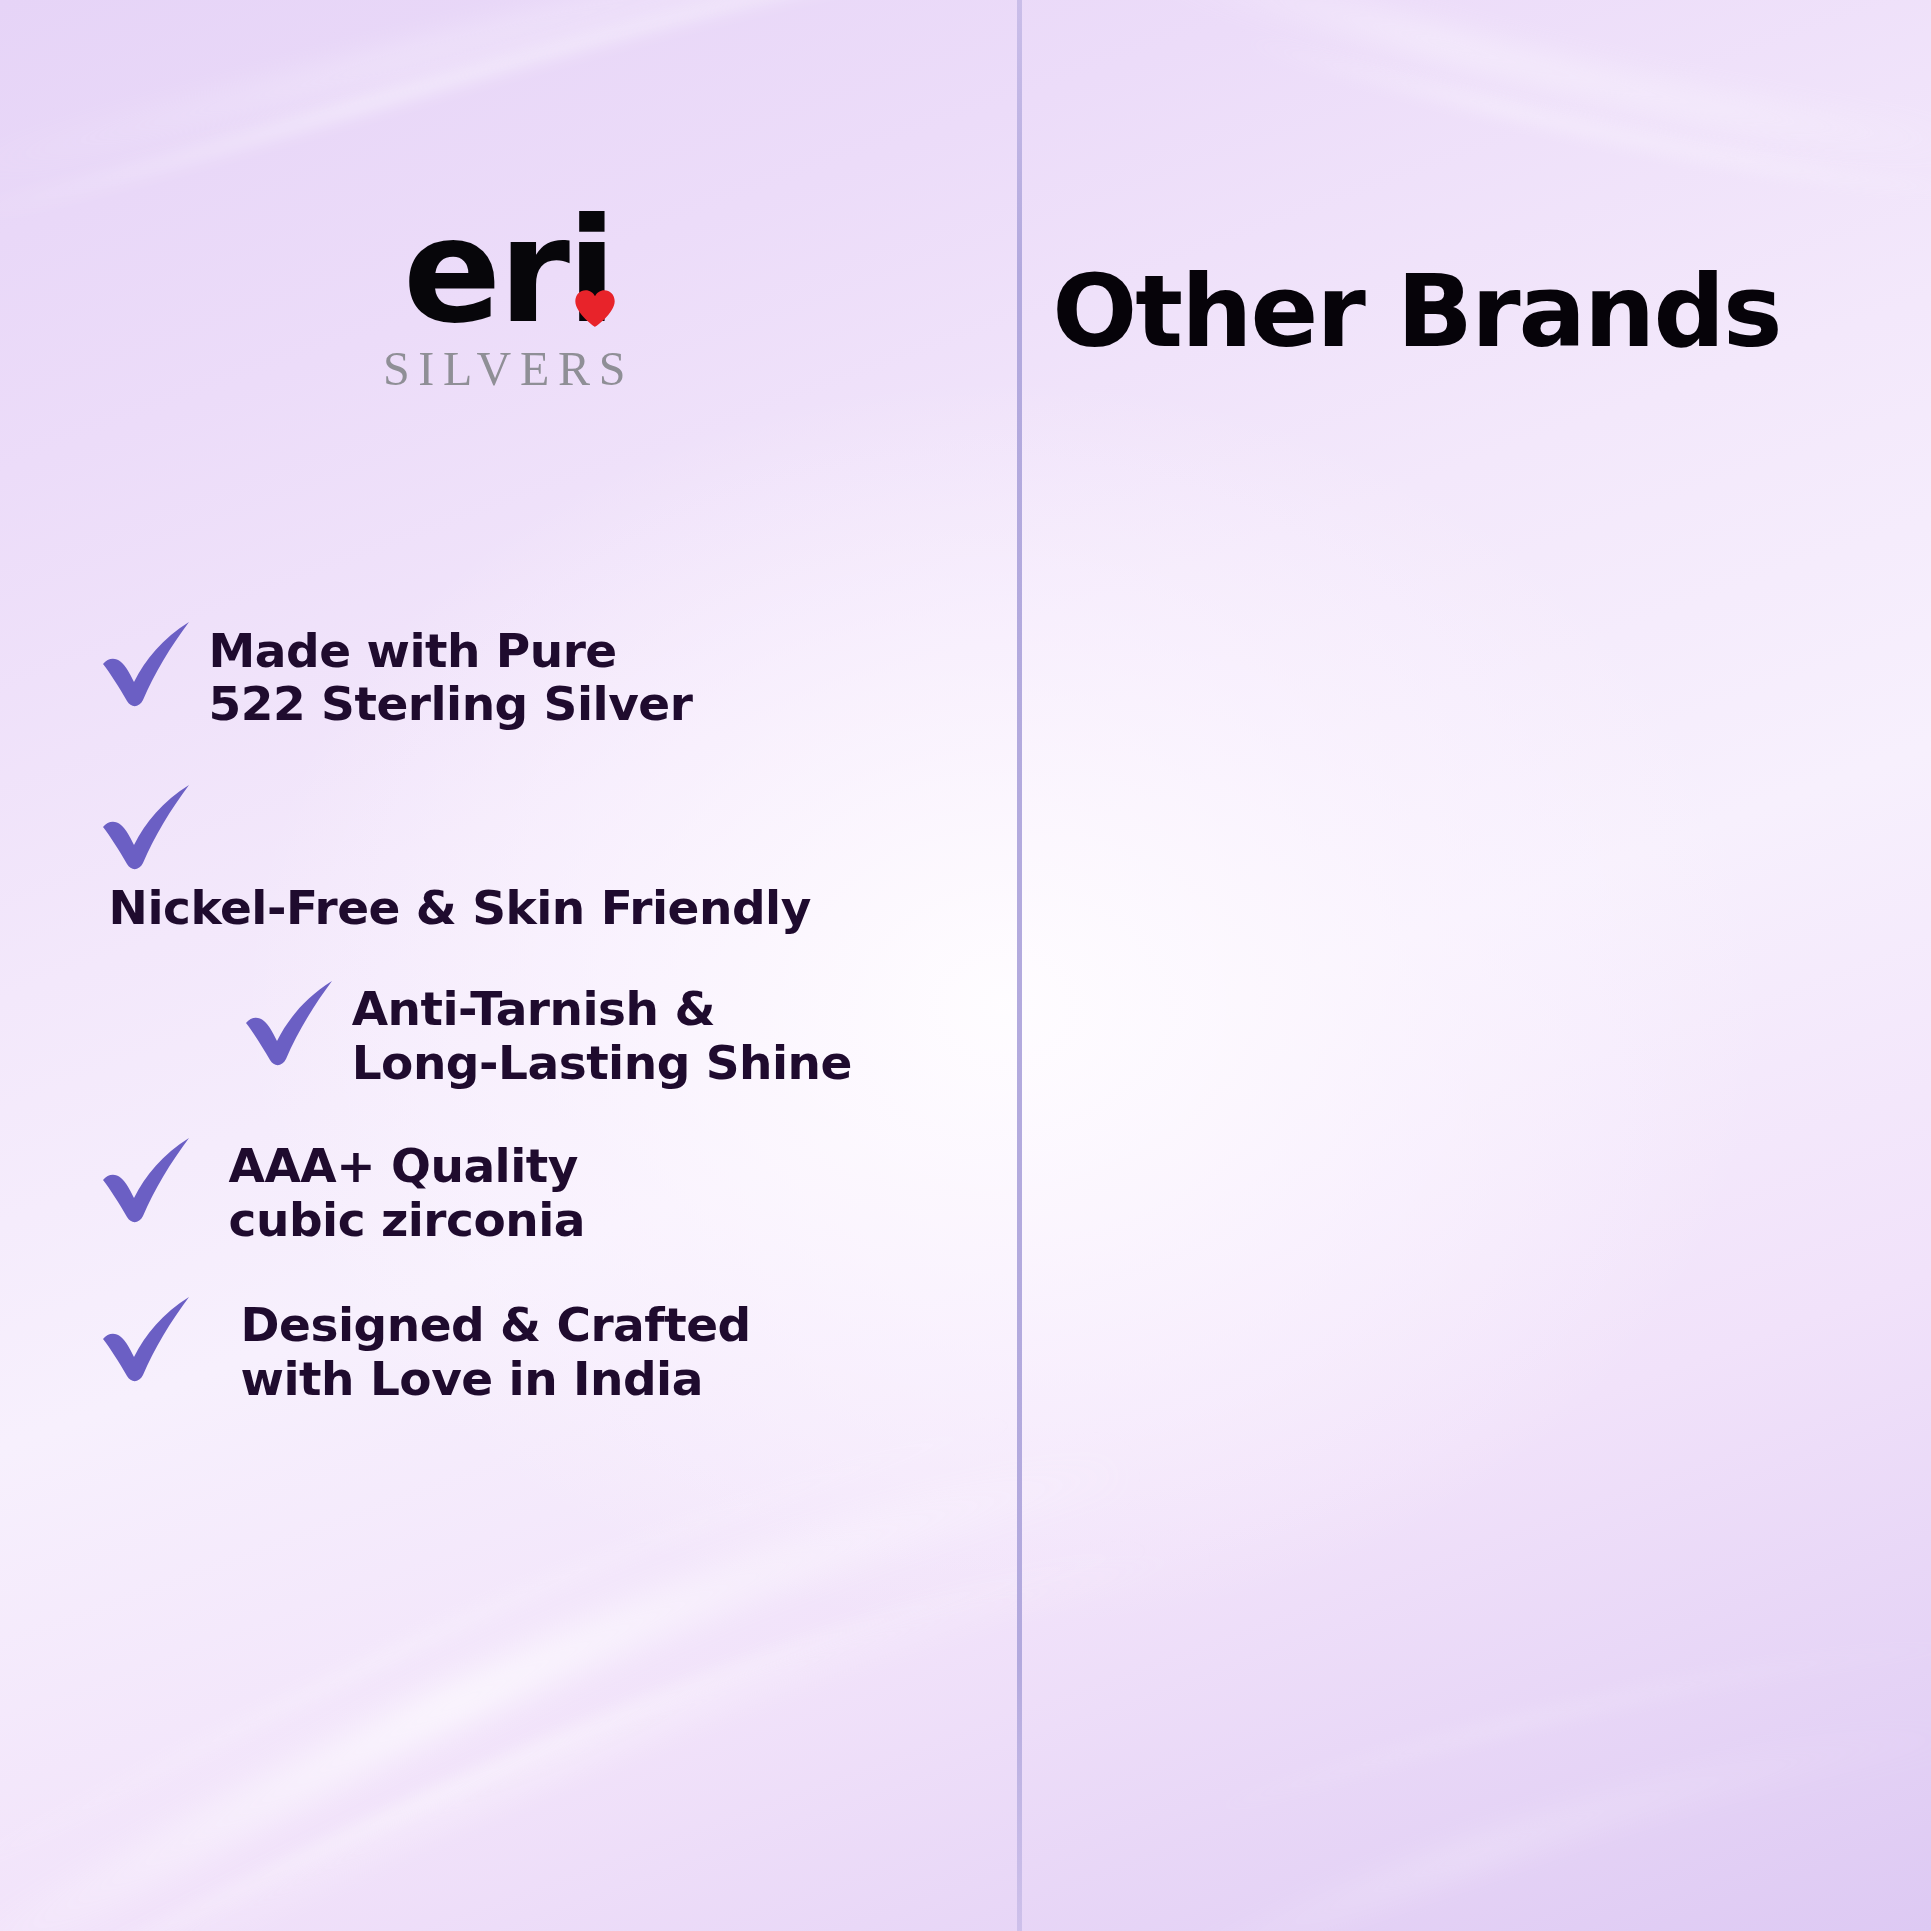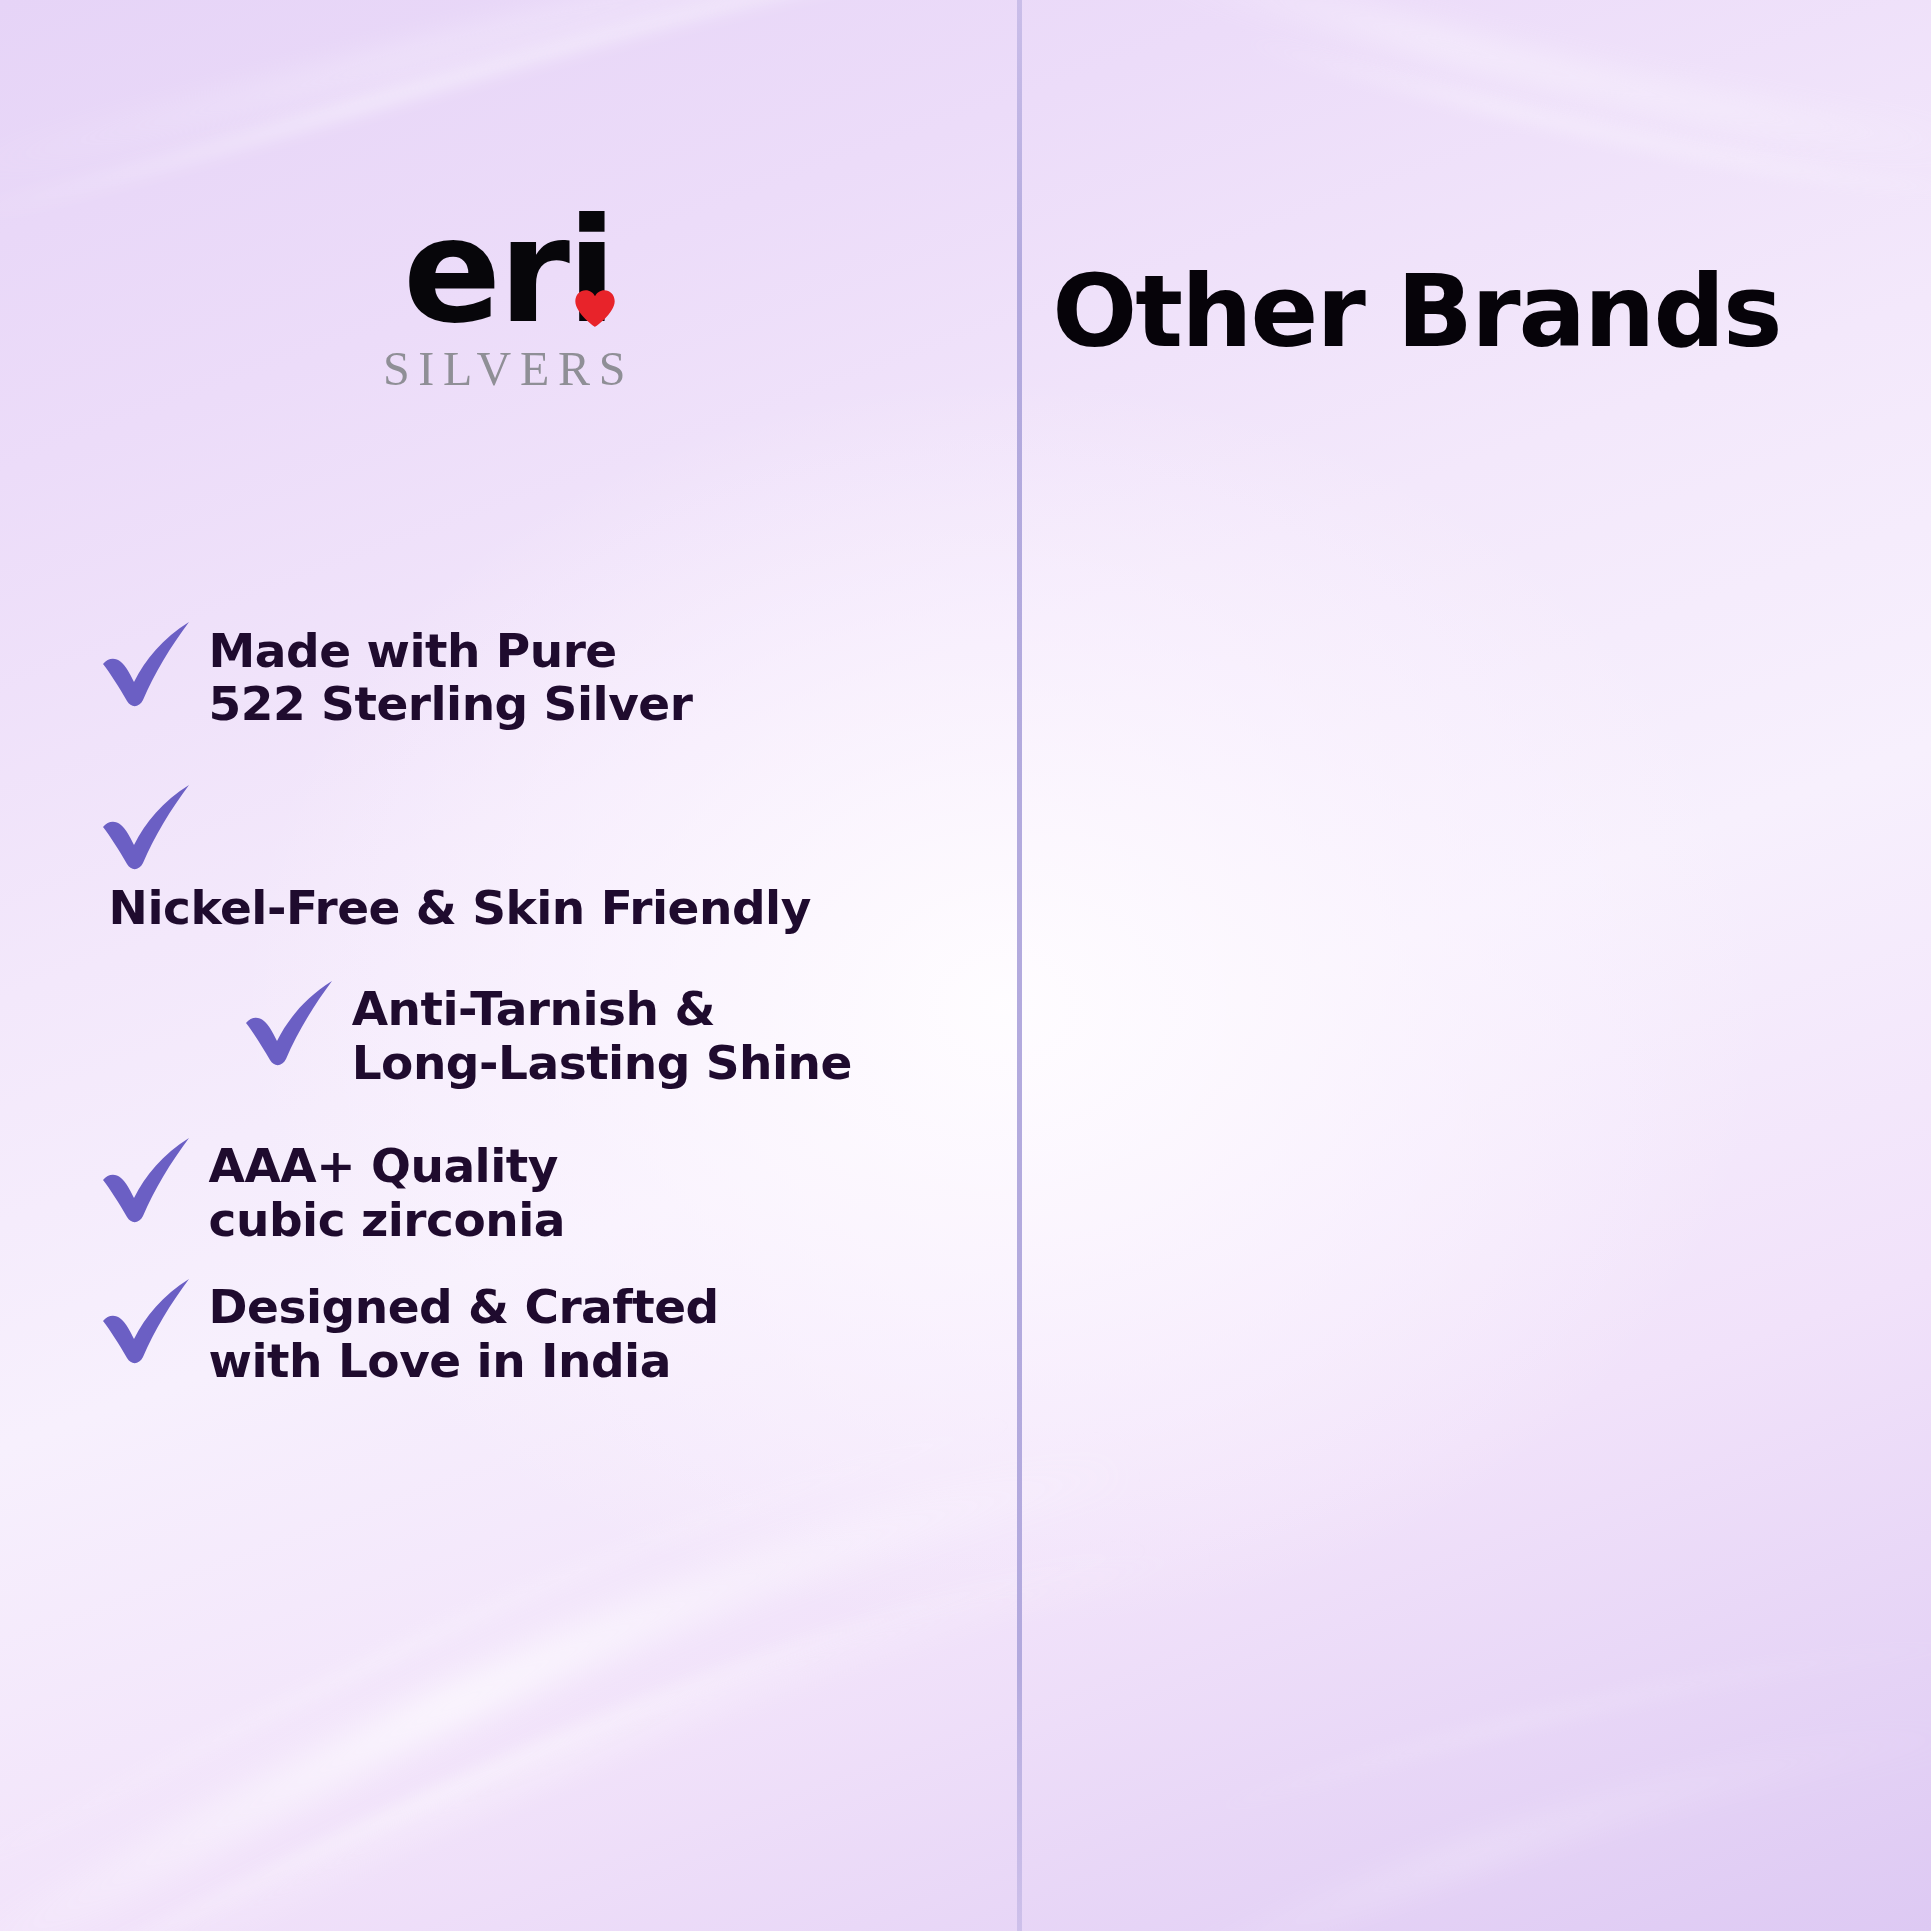--- a/index.html
+++ b/index.html
@@ -80,42 +80,42 @@
     color:#060309;
     white-space:nowrap;
   }
 
   
   .list { position:absolute; }
   #pros-list { left:97px; top:618px; width:898px; }
 
   .row { position:relative; display:flex; align-items:flex-start; }
   #pros-list .row { margin-bottom:44px; }
-  #pros-list .row:last-child, #cons-list .row:last-child { margin-bottom:4px; }
+  #pros-list .row:last-child, #cons-list .row:last-child { margin-bottom:4px;gap:32px; }
 
   .mark { flex:0 0 auto; width:100px; height:100px; margin-top:-5.8px; }
   .mark svg { display:block; width:100%; height:100%; }
 
   .row-text {
     font-family:"DejaVu Sans", sans-serif;
     font-size:47px;
     font-weight:700;
     line-height:1.14;
     color:#1f0b2e;
     letter-spacing:-0.5px;
     white-space:pre-line;
     padding-top:5.8px;
   }
   #pros-list .row-text { margin-left:11.6px; }
 
   
   #pros-list .row.r0 { margin-bottom:50px; }
   #pros-list .row.r1 { margin-bottom:42px;flex-direction:column; }
   #pros-list .row.r2 { margin-bottom:44px;justify-content:center; }
-  #pros-list .row.r3 { margin-bottom:28px; }
+  #pros-list .row.r3 { margin-bottom:46px;gap:20px; }
 </style>
 </head>
 <body>
 
 <div id="canvas">
 
   <div class="waves">
     <svg viewBox="0 0 2000 2000" xmlns="http://www.w3.org/2000/svg">
       <defs>
         <linearGradient id="wgA" x1="0" y1="0" x2="1" y2="0">

